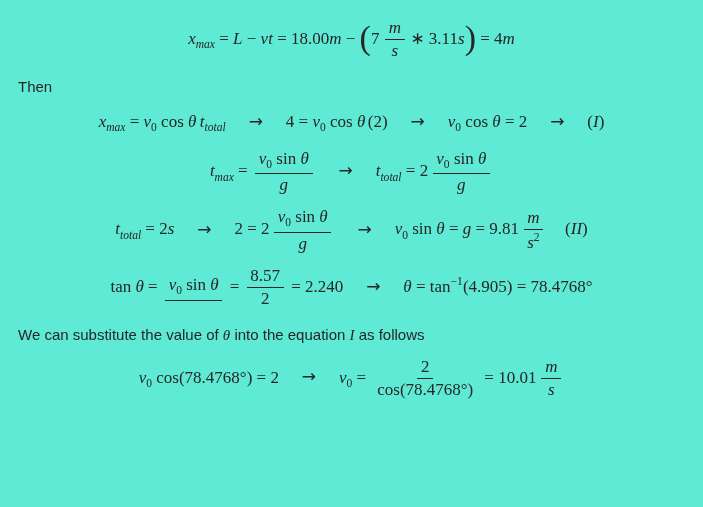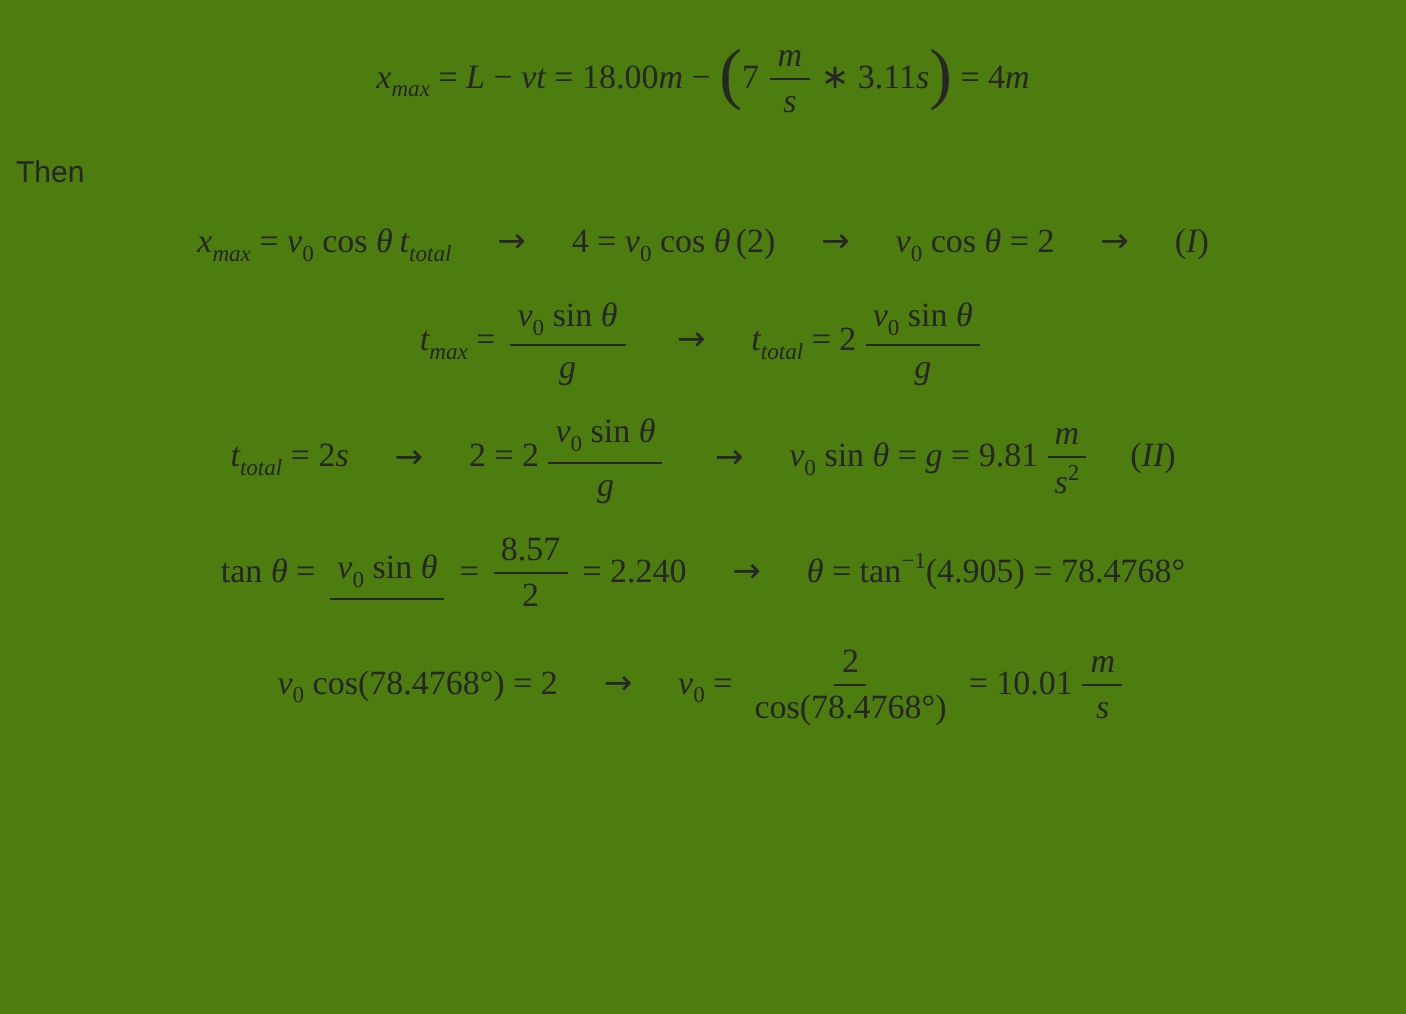--- a/index.html
+++ b/index.html
@@ -1,30 +1,30 @@
 <!DOCTYPE html>
 <html><head>
 <meta charset="utf-8">
 <style>
   html, body { margin: 0; padding: 0; background: #ffffff; }
   .doc {
     position: relative;
     width: 703px;
     height: 507px;
-    background: #4d7c0f;
+    background: #5eead4;
     overflow: hidden;
     box-sizing: border-box;
     padding-top: 6px;
     color: #262626;
   }
   .para {
     font-family: "Liberation Sans", sans-serif;
     font-size: 15px;
     line-height: 1.25;
-    padding-left: 8px;
+    padding-left: 18px;
     margin: 16px 16px 12px 0;
     text-align: left;
   }
   .eq {
     font-family: "Liberation Serif", serif;
     font-size: 17px;
     line-height: 1.45;
     text-align: center;
     margin: 12px 0;
   }
@@ -92,20 +92,21 @@
         </span><span class="tk-arrow">→</span><span class="tk-var">v</span><span class="tk-sub"><span class="tk-rom">0</span></span><span class="tk-rom"> sin </span><span class="tk-var">θ</span><span class="tk-rom"> = </span><span class="tk-var">g</span><span class="tk-rom"> = 9.81</span><span class="tk-space" style="width: 0.08em;"></span><span class="tk-frac">
           <span class="tk-num"><span class="tk-var">m</span></span>
           <span class="tk-den"><span class="tk-var">s</span><span class="tk-sup"><span class="tk-rom">2</span></span></span>
         </span><span class="tk-space" style="width: 1.1em;"></span><span class="tk-rom">(</span><span class="tk-var">II</span><span class="tk-rom">)</span></div>
       <div class="eq"><span class="tk-rom">tan </span><span class="tk-var">θ</span><span class="tk-rom"> = </span><span class="tk-frac">
           <span class="tk-num"><span class="tk-var">v</span><span class="tk-sub"><span class="tk-rom">0</span></span><span class="tk-rom"> sin </span><span class="tk-var">θ</span></span>
         </span><span class="tk-rom"> = </span><span class="tk-frac">
           <span class="tk-num"><span class="tk-rom">8.57</span></span>
           <span class="tk-den"><span class="tk-rom">2</span></span>
         </span><span class="tk-rom"> = 2.240</span><span class="tk-arrow">→</span><span class="tk-var">θ</span><span class="tk-rom"> = tan</span><span class="tk-sup"><span class="tk-rom">−1</span></span><span class="tk-rom">(4.905) = 78.4768°</span></div>
+      <div class="para"><span class="tk-plain">We can substitute the value of </span><span class="tk-var">θ</span><span class="tk-plain"> into the equation </span><span class="tk-var">I</span><span class="tk-plain"> as follows</span></div>
       <div class="eq"><span class="tk-var">v</span><span class="tk-sub"><span class="tk-rom">0</span></span><span class="tk-rom"> cos(78.4768°) = 2</span><span class="tk-arrow">→</span><span class="tk-var">v</span><span class="tk-sub"><span class="tk-rom">0</span></span><span class="tk-rom"> = </span><span class="tk-frac">
           <span class="tk-num"><span class="tk-rom">2</span></span>
           <span class="tk-den"><span class="tk-rom">cos(78.4768°)</span></span>
         </span><span class="tk-rom"> = 10.01</span><span class="tk-space" style="width: 0.12em;"></span><span class="tk-frac">
           <span class="tk-num"><span class="tk-var">m</span></span>
           <span class="tk-den"><span class="tk-var">s</span></span>
         </span></div>
     </div>
 </div>
 

